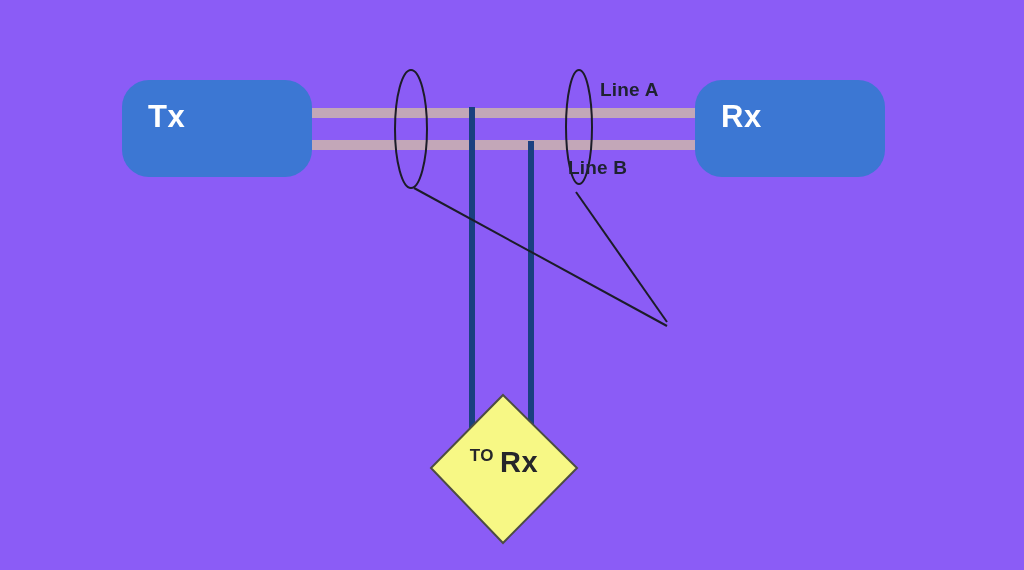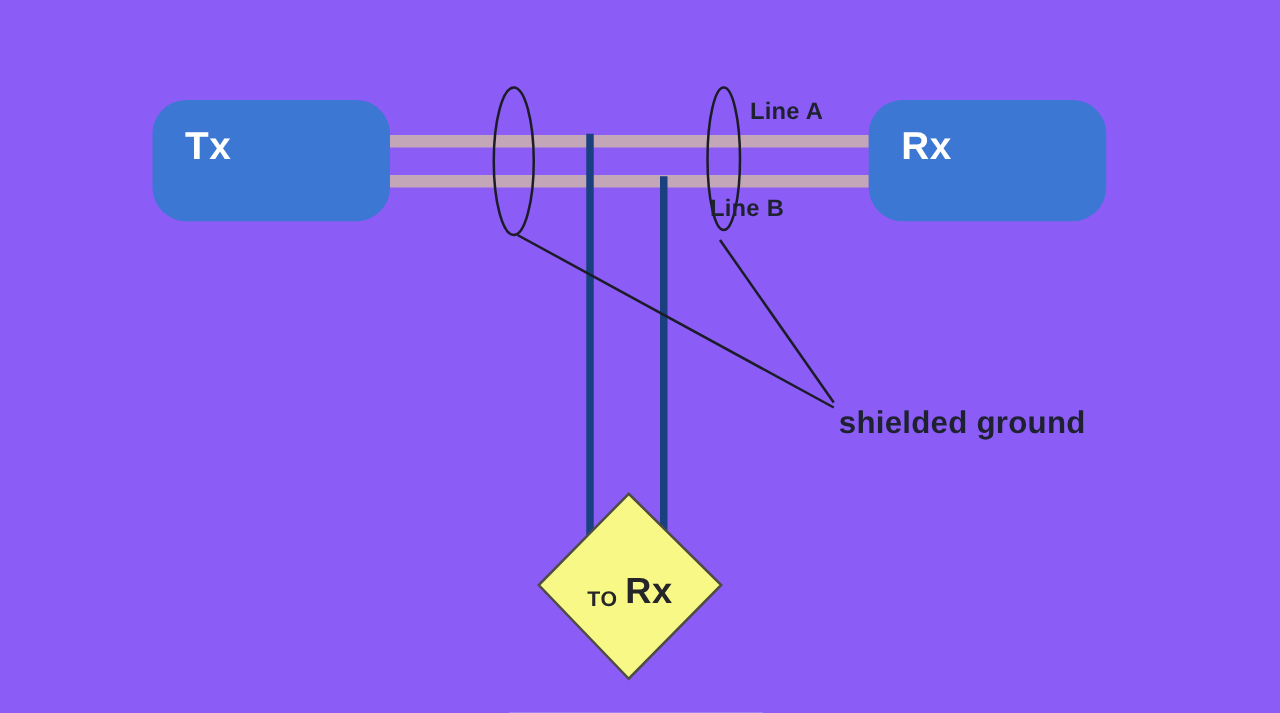--- a/index.html
+++ b/index.html
@@ -24,21 +24,21 @@
     position:absolute;color:#1e2230;font-weight:700;line-height:1;
     white-space:nowrap;letter-spacing:0.2px;
   }
   .line-lbl{font-size:19px;}
   #lineA-lbl{left:600px;top:80px;}
   #lineB-lbl{left:568px;top:158px;}
   #shield-lbl{left:671px;top:326px;font-size:25px;font-weight:600;}
 
   .node-lbl{
     position:absolute;left:431px;top:446px;width:146px;height:44px;
-    display:flex;align-items:flex-end;justify-content:center;gap:6px;
+    display:flex;align-items:flex-start;justify-content:center;gap:6px;
     color:#26262a;font-weight:700;
   }
   .node-lbl .prefix{font-size:17px;letter-spacing:0.5px;}
   .node-lbl .main{font-size:29px;letter-spacing:0.5px;}
 </style>
 </head>
 <body>
 
 <div class="canvas">
 
@@ -63,20 +63,19 @@
     <span>Tx</span>
   </div>
 
   <div class="block rx">
     <span>Rx</span>
   </div>
 
   <div class="lbl line-lbl" id="lineA-lbl">Line A</div>
   <div class="lbl line-lbl" id="lineB-lbl">Line B</div>
 
-  <div class="lbl" id="shield-lbl">shielded ground</div>
 
   <div class="node-lbl">
     <span class="prefix">TO</span>
     <span class="main">Rx</span>
   </div>
 
 </div>
 
 </body></html>

